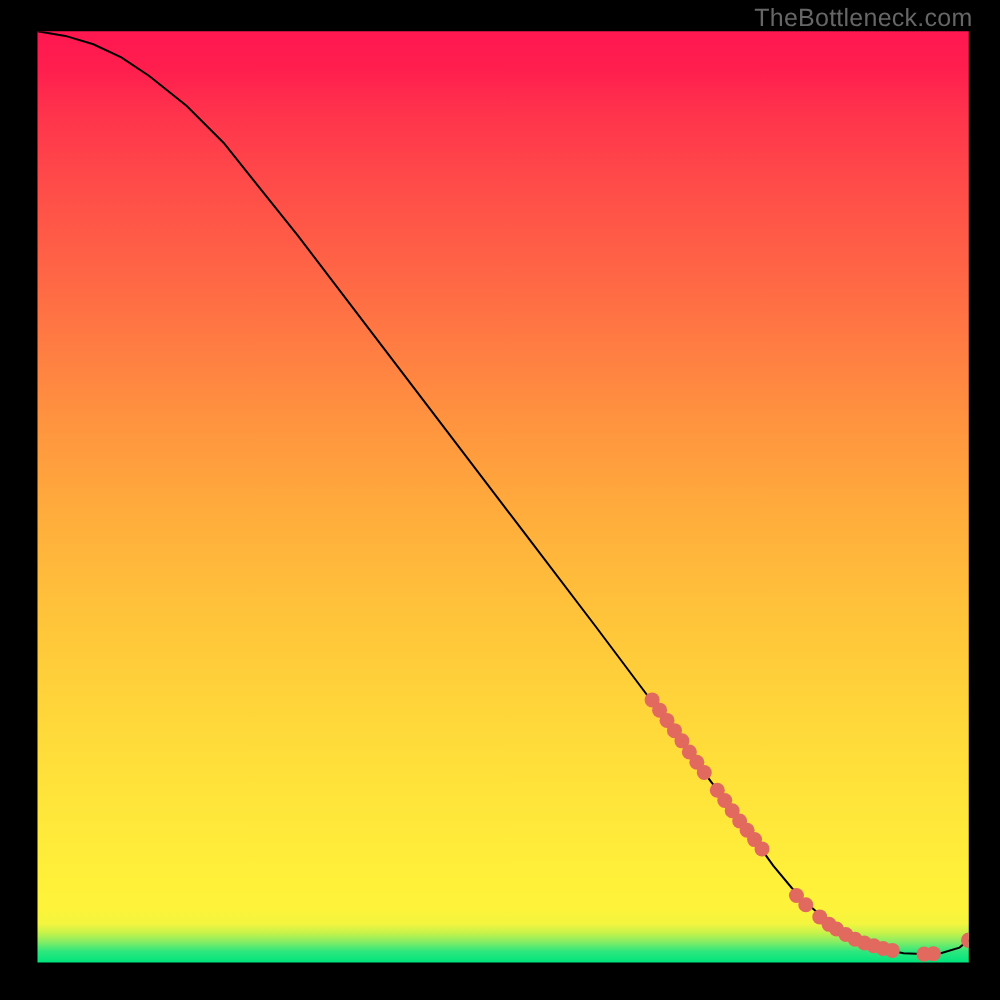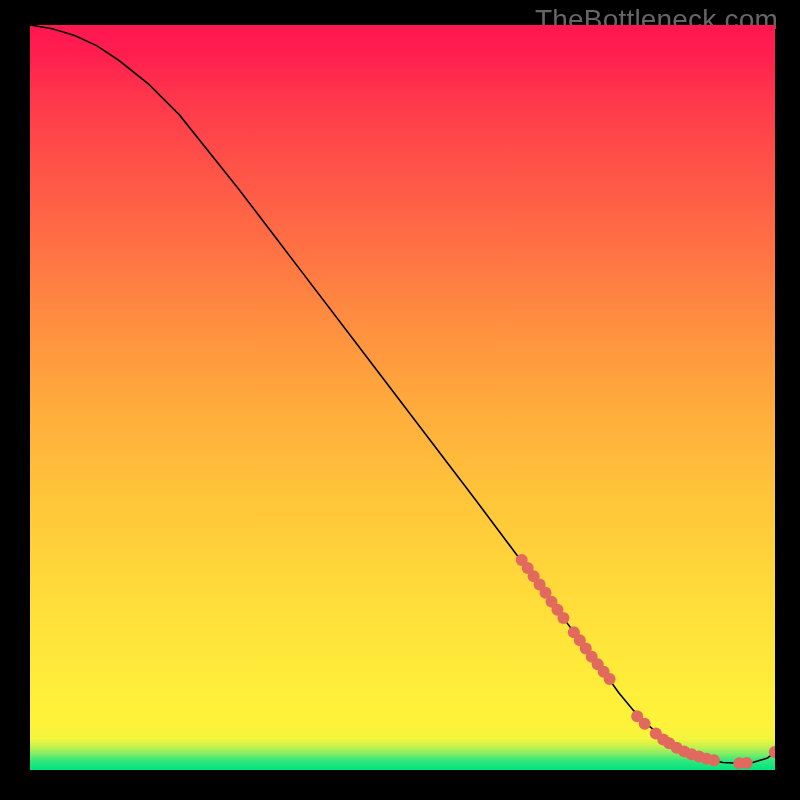--- a/index.html
+++ b/index.html
@@ -48,21 +48,21 @@
       #ff344c 91%,
       #ff1e4e 96%,
       #ff1750 100%
     );
   }
   .watermark {
     position: absolute;
     top: 4px;
     right: 22px;
     color: #666;
-    font-size: 28px;
+    font-size: 20px;
     letter-spacing: 0.2px;
     user-select: none;
   }
   svg.curve {
     position: absolute;
     inset: 0;
     width: 100%;
     height: 100%;
   }
   .line {

